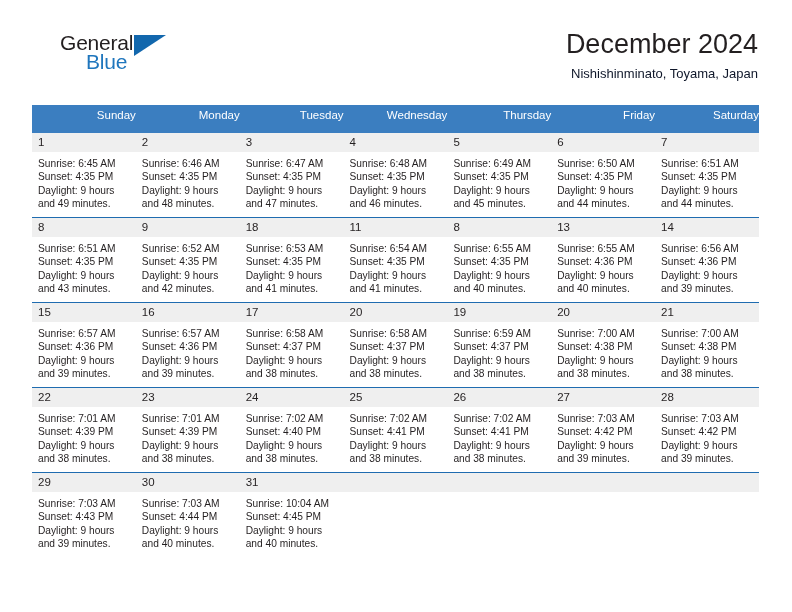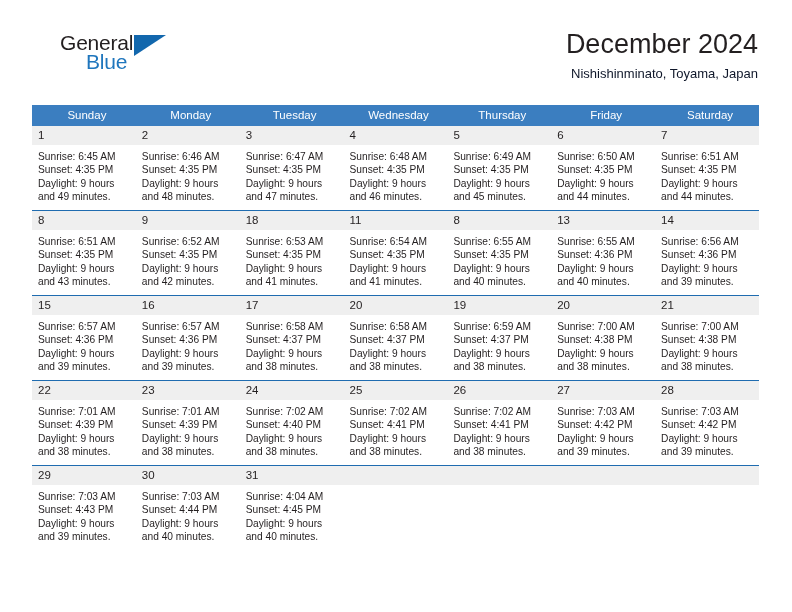--- a/index.html
+++ b/index.html
@@ -96,22 +96,22 @@
     width: 727px;
     border-collapse: collapse;
     table-layout: fixed;
   }
 
   .calendar th {
     background: #3b7ec0;
     color: #ffffff;
     font-size: 11.5px;
     font-weight: normal;
-    text-align: center;
-    padding: 4px 0 5px 6px;
+    text-align: right;
+    padding: 4px 0 12px 6px;
     height: 12px;
     border: none;
   }
 
   .calendar td {
     vertical-align: top;
     padding: 0;
     border: none;
     border-top: 1.3px solid #1f6cb0;
     height: 84px;
@@ -517,21 +517,21 @@
                 <div>Sunset: 4:44 PM</div>
                 <div>Daylight: 9 hours</div>
                 <div>and 40 minutes.</div>
               </div>
             </div>
           </td>
           <td>
             <div class="cell">
               <div class="daynum">31</div>
               <div class="details">
-                <div>Sunrise: 4:04 AM</div>
+                <div>Sunrise: 10:04 AM</div>
                 <div>Sunset: 4:45 PM</div>
                 <div>Daylight: 9 hours</div>
                 <div>and 40 minutes.</div>
               </div>
             </div>
           </td>
           <td>
             <div class="cell empty">
               <div class="daynum"></div>
             </div>

